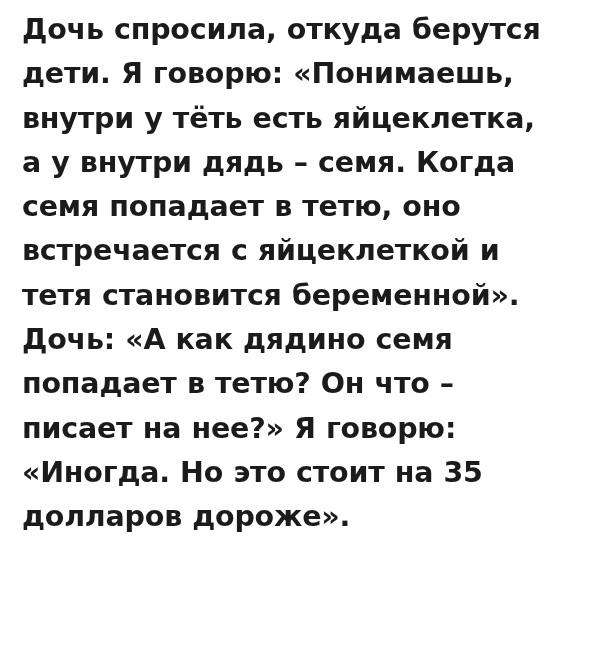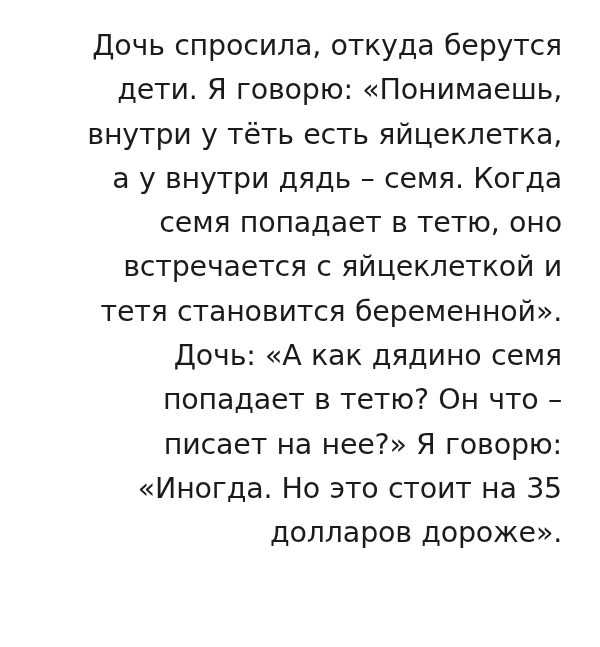--- a/index.html
+++ b/index.html
@@ -15,28 +15,28 @@
   }
   .page {
     width: 600px;
     height: 647px;
     box-sizing: border-box;
     padding: 8px 22px 8px 22px;
     background: #ffffff;
     display: block;
   }
   .joke-text {
-    margin: 16px;
+    margin: 0;
     color: #1b1b1b;
     font-family: "DejaVu Sans", sans-serif;
-    font-weight: normal;
+    font-weight: bold;
     font-size: 28.5px;
     line-height: 44.3px;
     letter-spacing: -0.2px;
-    text-align: right;
+    text-align: left;
     white-space: pre-wrap;
     word-spacing: 0.5px;
   }
 </style>
 </head>
 <body>
 
 <div class="page">
   <p class="joke-text">Дочь спросила, откуда берутся
 дети. Я говорю: «Понимаешь,

